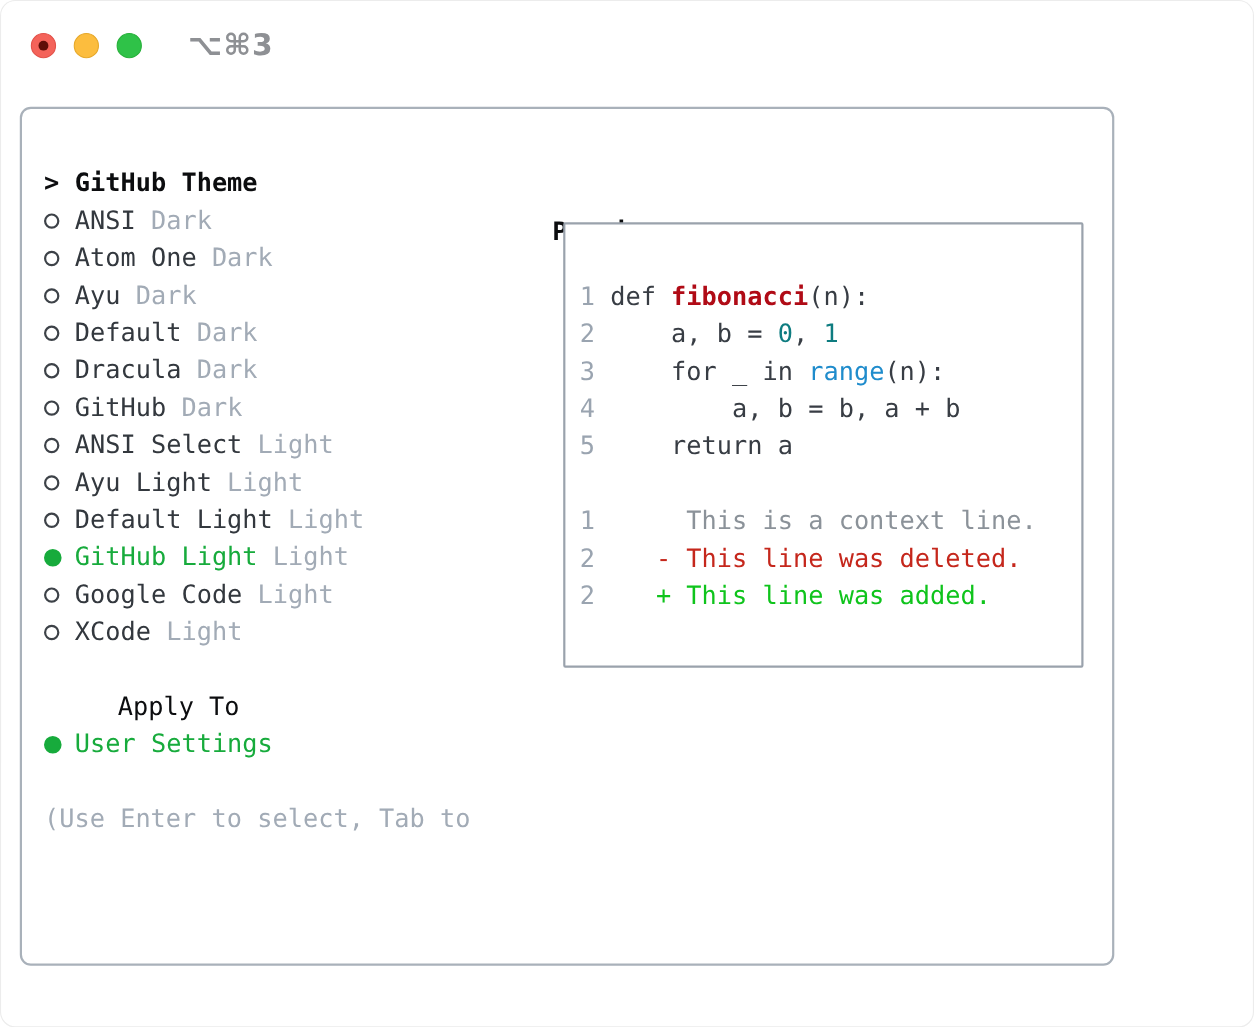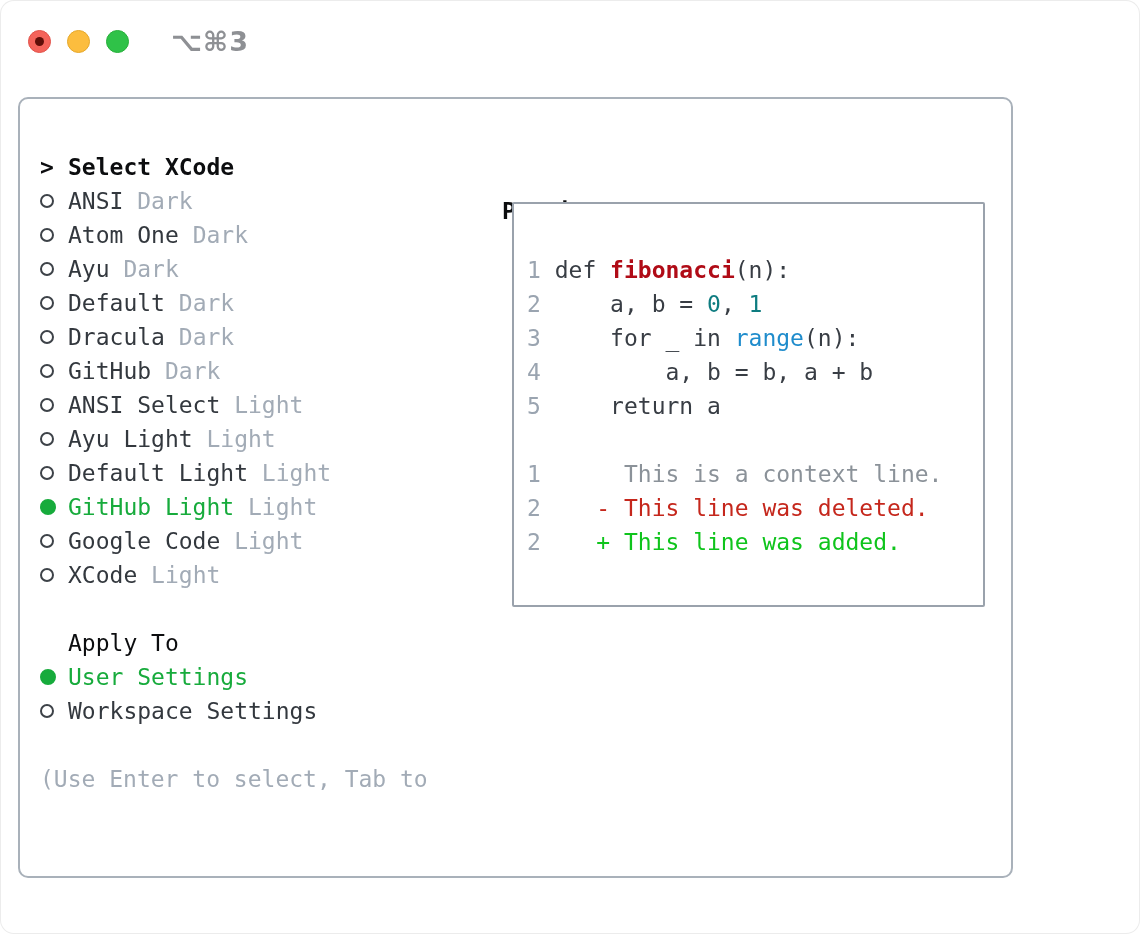--- a/index.html
+++ b/index.html
@@ -21,21 +21,21 @@
   
   .panel { position:absolute; left:18px; top:97px; width:995px; height:781px; border:2px solid var(--panel-border); border-radius:10px; background:#fff; }
 
   
   .left-col { position:absolute; left:20px; top:51px; }
   .row { display:flex; align-items:center; height:34px; white-space:pre; }
   .row.spacer { height:34px; }
   .slot { display:inline-flex; width:28px; flex:0 0 28px; align-items:center; }
   .prefix { font-weight:bold; color:var(--heading); }
   .hdr { font-weight:bold; color:var(--heading); }
-  .subhdr { color:var(--heading); }
+  .subhdr { color:var(--heading);margin-left:39px; }
   .bullet { width:14px; height:14px; border-radius:50%; border:2px solid #3d4248; }
   .bullet.sel { background:var(--selected-green); border-color:var(--selected-green); width:16px; height:16px; }
   .opt-name { color:var(--text-dark); }
   .opt-name.sel { color:var(--selected-green); }
   .opt-variant { color:var(--muted); }
   .hint { color:var(--muted); }
 
   
   .preview-title { position:absolute; left:482px; top:51px; height:34px; display:flex; align-items:center; font-weight:bold; color:var(--heading);margin-top:44px; }
   .preview-box { position:absolute; left:492px; top:103px; width:473px; height:405px; border:2px solid var(--preview-border); border-radius:2px; background:#fff; padding:49px 0 0 13px; }
@@ -62,21 +62,21 @@
       <span class="light yellow"></span>
       <span class="light green"></span>
     </div>
     <span class="shortcut">⌥⌘3</span>
   </div>
 
   <div class="panel">
 
     <div class="left-col">
       <div class="row">
-        <span class="slot prefix">&gt;</span><span class="hdr">Select XCode</span>
+        <span class="slot prefix">&gt;</span><span class="hdr">GitHub Theme</span>
       </div>
 
       <div>
           <div class="row"><span class="slot"><span class="bullet"></span></span><span class="opt-name">ANSI</span><span class="opt-variant"> Dark</span></div>
           <div class="row"><span class="slot"><span class="bullet"></span></span><span class="opt-name">Atom One</span><span class="opt-variant"> Dark</span></div>
           <div class="row"><span class="slot"><span class="bullet"></span></span><span class="opt-name">Ayu</span><span class="opt-variant"> Dark</span></div>
           <div class="row"><span class="slot"><span class="bullet"></span></span><span class="opt-name">Default</span><span class="opt-variant"> Dark</span></div>
           <div class="row"><span class="slot"><span class="bullet"></span></span><span class="opt-name">Dracula</span><span class="opt-variant"> Dark</span></div>
           <div class="row"><span class="slot"><span class="bullet"></span></span><span class="opt-name">GitHub</span><span class="opt-variant"> Dark</span></div>
           <div class="row"><span class="slot"><span class="bullet"></span></span><span class="opt-name">ANSI Select</span><span class="opt-variant"> Light</span></div>
@@ -88,21 +88,20 @@
         </div>
 
       <div class="row spacer"></div>
 
       <div class="row">
         <span class="slot"></span><span class="subhdr">Apply To</span>
       </div>
 
       <div>
           <div class="row"><span class="slot"><span class="bullet sel"></span></span><span class="opt-name sel">User Settings</span></div>
-          <div class="row"><span class="slot"><span class="bullet"></span></span><span class="opt-name">Workspace Settings</span></div>
         </div>
 
       <div class="row spacer"></div>
 
       <div class="row hint">(Use Enter to select, Tab to</div>
     </div>
 
     <div class="preview-title">Preview</div>
 
     <div class="preview-box">

